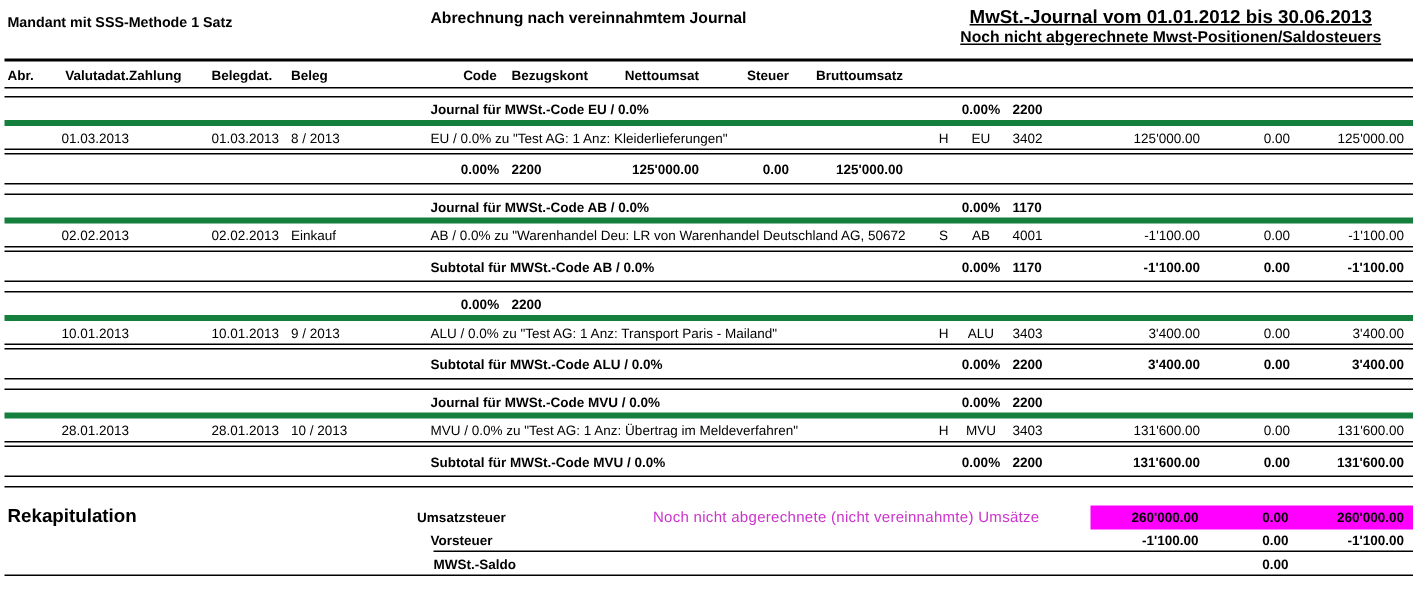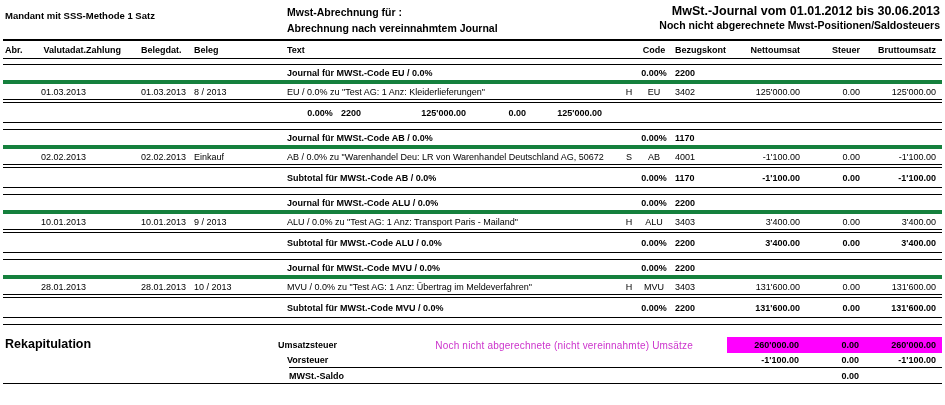--- a/index.html
+++ b/index.html
@@ -4,21 +4,21 @@
 <style>
   * { margin:0; padding:0; box-sizing:border-box; }
   html,body { width:945px; height:405px; background:#fff; overflow:hidden;
               font-family:"Liberation Sans", sans-serif; color:#000; }
   .report { padding:3px 3px 0 3px; }
 
   
   .hdr { display:flex; align-items:flex-start; height:36px; }
   .hdr-left  { width:284px; padding-left:2px; padding-top:7px; font-size:9.5px; font-weight:bold; }
   .hdr-center{ width:334px; font-size:10.5px; font-weight:bold; line-height:16px; padding-top:1px; }
-  .hdr-right { flex:1; text-align:right; padding-right:2px; padding-top:1px; }
+  .hdr-right { flex:1; text-align:center; padding-right:2px; padding-top:1px;text-decoration:underline; }
   .hdr-right .l1 { font-size:12.5px; font-weight:bold; line-height:15px; }
   .hdr-right .l2 { font-size:10.5px; font-weight:bold; line-height:13px; }
   .rule-thick { border-top:2px solid #000; }
 
   
   .row { display:flex; align-items:center; font-size:9px; white-space:nowrap; }
   .c { display:block; overflow:visible; }
   .abr      { width:28px;  padding-left:2px; }
   .valuta   { width:55px;  padding-left:2px;text-align:right; }
   .zahlung  { width:53px; }
@@ -62,37 +62,35 @@
   .bottom-rule { border-top:1px solid #000; }
 </style>
 </head>
 <body>
 
 <div class="report">
 
   <div class="hdr">
     <div class="hdr-left">Mandant mit SSS-Methode 1 Satz</div>
     <div class="hdr-center">
-      <div>Mwst-Abrechnung für :</div>
       <div>Abrechnung nach vereinnahmtem Journal</div>
     </div>
     <div class="hdr-right">
       <div class="l1">MwSt.-Journal vom 01.01.2012 bis 30.06.2013</div>
       <div class="l2">Noch nicht abgerechnete Mwst-Positionen/Saldosteuers</div>
     </div>
   </div>
   <div class="rule-thick"></div>
 
   <div class="row colhdr">
     <span class="c abr">Abr.</span>
     <span class="c valuta">Valutadat.</span>
     <span class="c zahlung">Zahlung</span>
     <span class="c belegdat">Belegdat.</span>
     <span class="c beleg">Beleg</span>
-    <span class="c text">Text</span>
     <span class="c sh"></span>
     <span class="c code">Code</span>
     <span class="c konto">Bezugskont</span>
     <span class="c netto">Nettoumsat</span>
     <span class="c steuer">Steuer</span>
     <span class="c brutto">Bruttoumsatz</span>
   </div>
 
   <div class="sections">
 
@@ -187,21 +185,20 @@
       </div>
     </div>
 
     <div class="section">
       <div class="row journal-row">
         <span class="c abr"></span>
           <span class="c valuta"></span>
           <span class="c zahlung"></span>
           <span class="c belegdat"></span>
           <span class="c beleg"></span>
-        <span class="c text b">Journal für MWSt.-Code ALU / 0.0%</span>
         <span class="c sh"></span>
         <span class="c code b">0.00%</span>
         <span class="c konto b">2200</span>
         <span class="c netto"></span>
           <span class="c steuer"></span>
           <span class="c brutto"></span>
       </div>
       <div class="row entry-row">
         <span class="c abr"></span>
         <span class="c valuta">10.01.2013</span>

